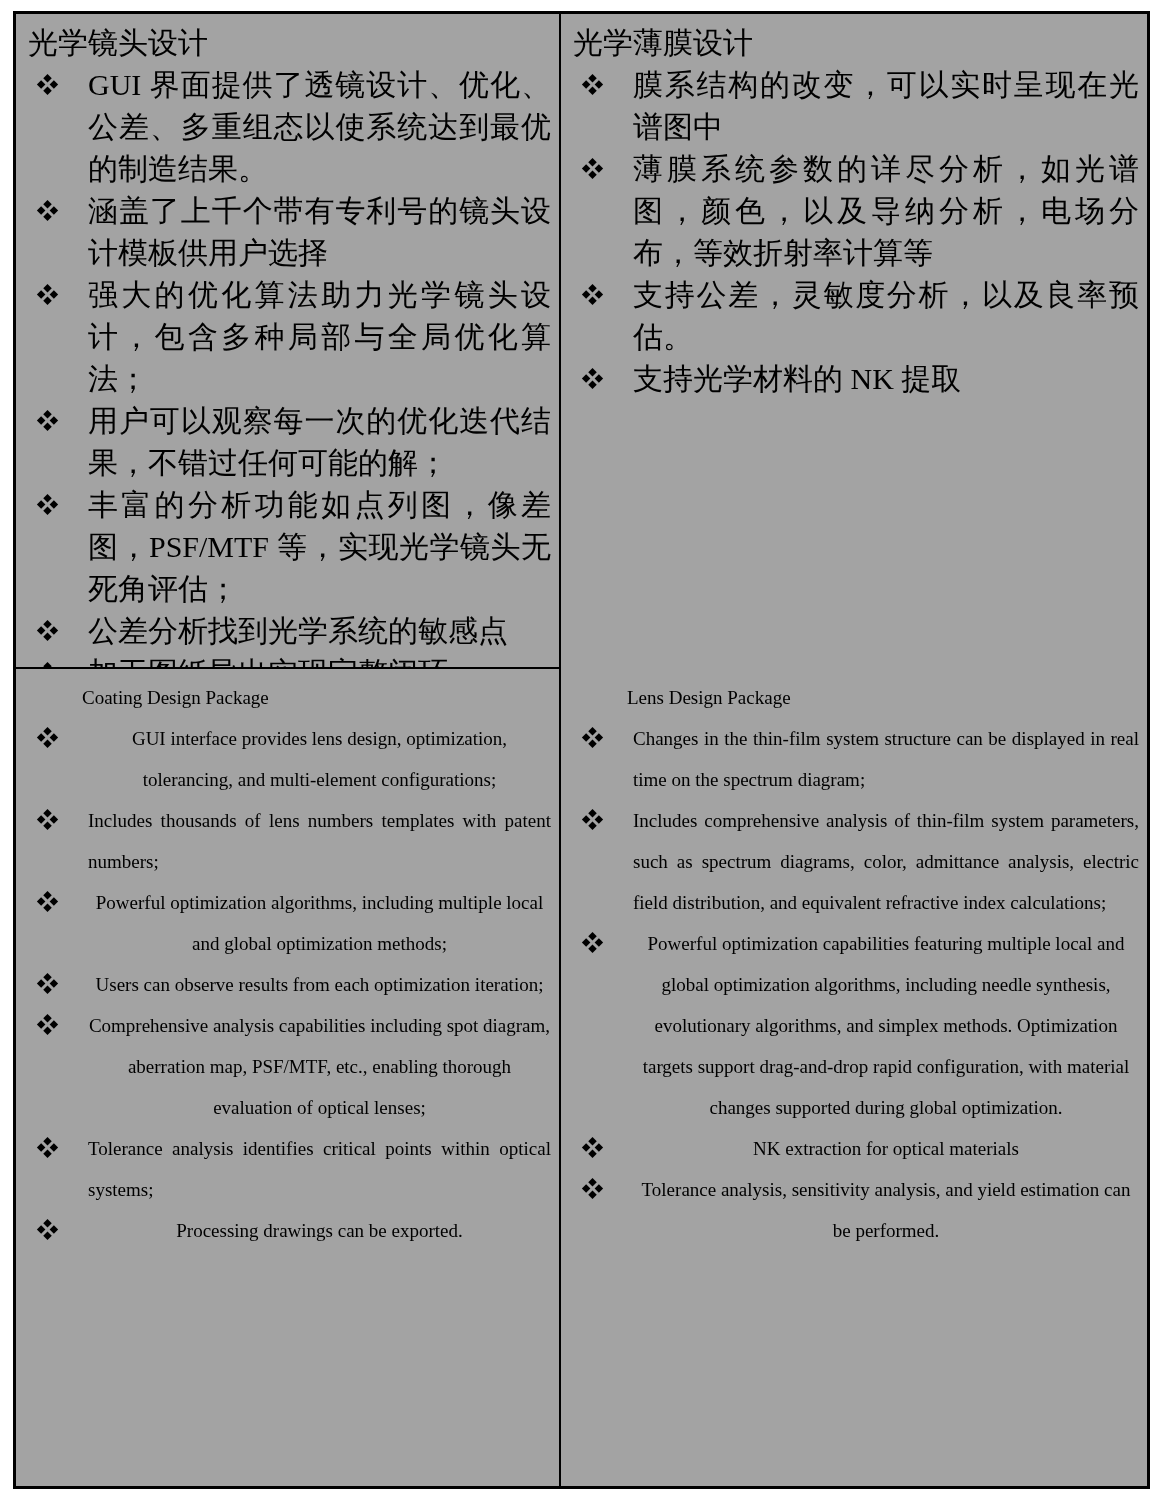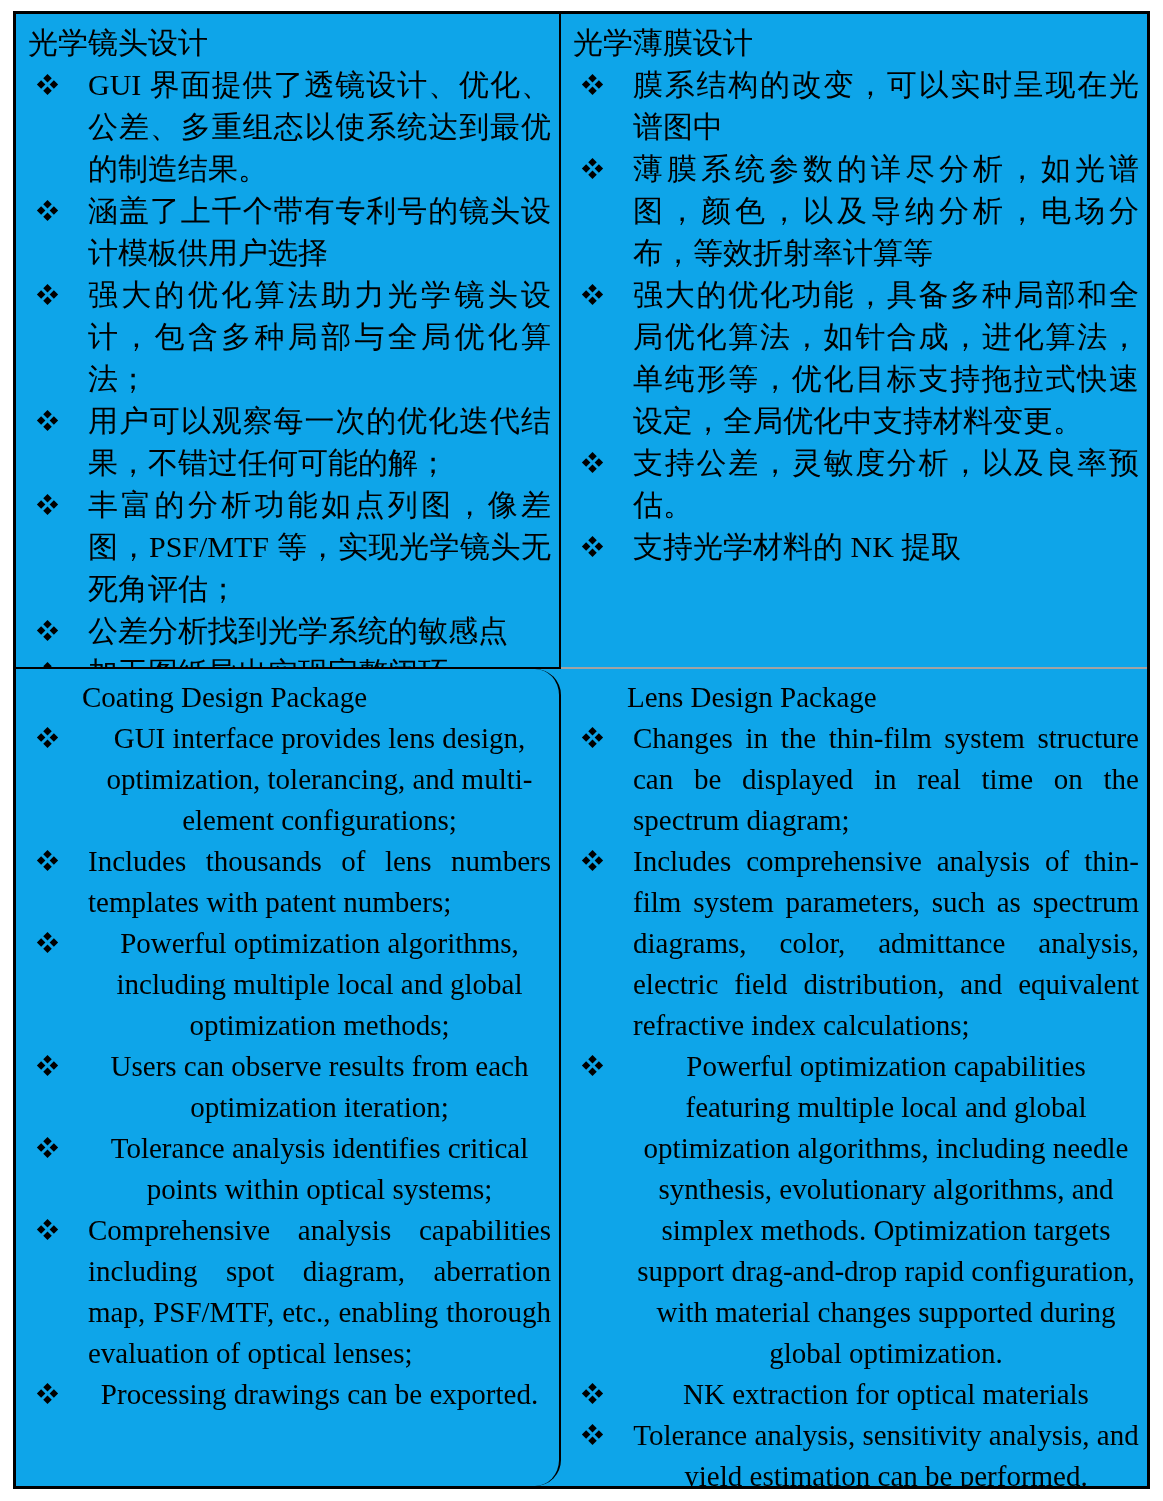--- a/index.html
+++ b/index.html
@@ -17,33 +17,33 @@
   }
   .doc-table {
     position: absolute;
     left: 13px; top: 11px;
     width: 1137px; height: 1478px;
     border: 3px solid #000000;
     box-sizing: border-box;
     display: grid;
     grid-template-columns: 545px 1fr;
     grid-template-rows: 655px 1fr;
-    background: #0ea5e9;
+    background: #a3a3a3;
   }
   .cell {
     box-sizing: border-box;
     overflow: hidden;
     padding: 8px 8px 4px 8px;
   }
   .cell-tl { border-right: 2px solid #000; border-bottom: 2px solid #000; }
   .cell-tr { border-bottom: 2px solid #a3a3a3; }
   .cell-bl { border-right: 2px solid #000; }
 
   .zh { font-size: 30px; line-height: 42px; }
-  .en { font-size: 29px; line-height: 41px; border-radius: 26px; }
+  .en { font-size: 19px; line-height: 41px; }
 
   .cell-title { margin: 0; font-weight: normal; }
   .zh .cell-title { padding-left: 4px; }
   .en .cell-title { padding-left: 58px; }
 
   ul.bullet-list { list-style: none; margin: 0; padding: 0; }
   ul.bullet-list li {
     position: relative;
     padding-left: 64px;
     margin: 0;
@@ -166,29 +166,20 @@
             </span>
           <span class="li-text">薄膜系统参数的详尽分析，如光谱图，颜色，以及导纳分析，电场分布，等效折射率计算等</span>
         </li>
           <li>
           <span class="bullet">
               <i></i>
               <i></i>
               <i></i>
               <i></i>
             </span>
-          <span class="li-text">强大的优化功能，具备多种局部和全局优化算法，如针合成，进化算法，单纯形等，优化目标支持拖拉式快速设定，全局优化中支持材料变更。</span>
-        </li>
-          <li>
-          <span class="bullet">
-              <i></i>
-              <i></i>
-              <i></i>
-              <i></i>
-            </span>
           <span class="li-text">支持公差，灵敏度分析，以及良率预估。</span>
         </li>
           <li>
           <span class="bullet">
               <i></i>
               <i></i>
               <i></i>
               <i></i>
             </span>
           <span class="li-text">支持光学材料的 NK 提取</span>
@@ -235,30 +226,30 @@
             </span>
           <span class="li-text">Users can observe results from each optimization iteration;</span>
         </li>
           <li>
           <span class="bullet">
               <i></i>
               <i></i>
               <i></i>
               <i></i>
             </span>
+          <span class="li-text">Comprehensive analysis capabilities including spot diagram, aberration map, PSF/MTF, etc., enabling thorough evaluation of optical lenses;</span>
+        </li>
+          <li>
+          <span class="bullet">
+              <i></i>
+              <i></i>
+              <i></i>
+              <i></i>
+            </span>
           <span class="li-text">Tolerance analysis identifies critical points within optical systems;</span>
-        </li>
-          <li>
-          <span class="bullet">
-              <i></i>
-              <i></i>
-              <i></i>
-              <i></i>
-            </span>
-          <span class="li-text">Comprehensive analysis capabilities including spot diagram, aberration map, PSF/MTF, etc., enabling thorough evaluation of optical lenses;</span>
         </li>
           <li>
           <span class="bullet">
               <i></i>
               <i></i>
               <i></i>
               <i></i>
             </span>
           <span class="li-text">Processing drawings can be exported.</span>
         </li>

